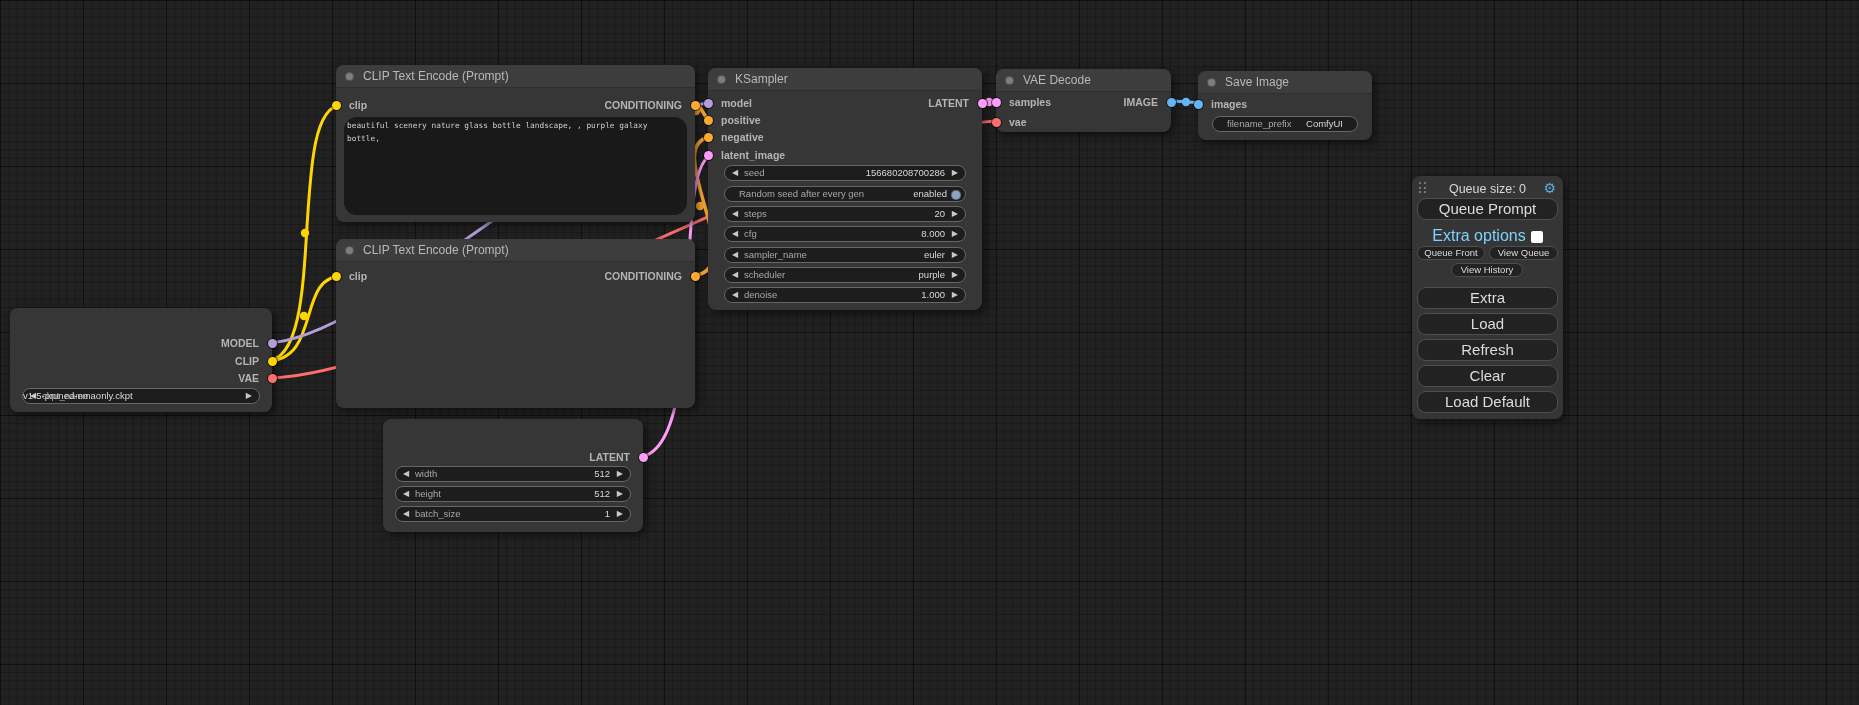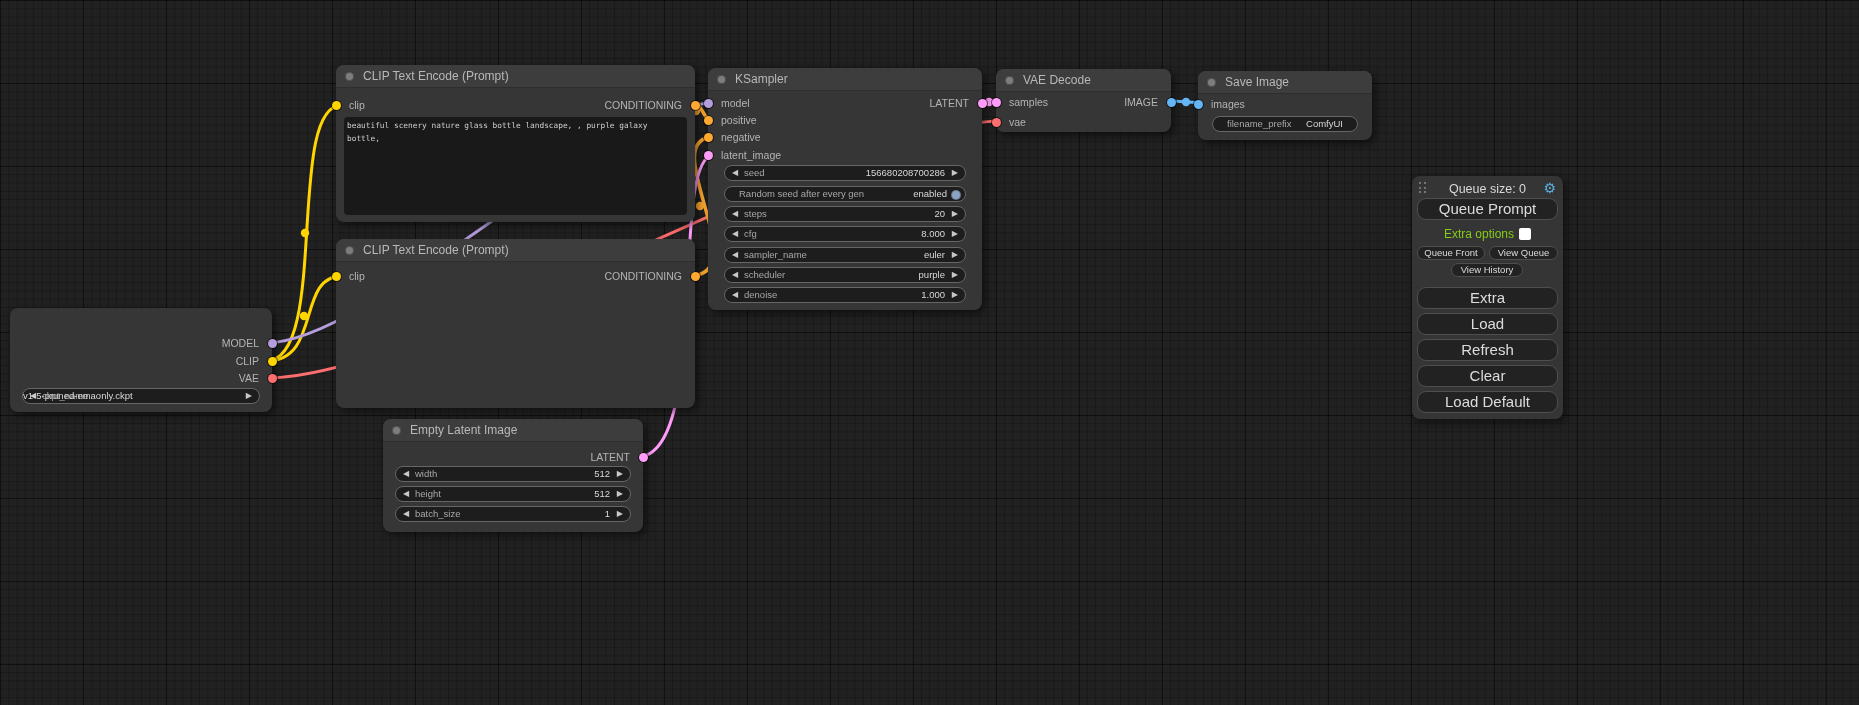--- a/index.html
+++ b/index.html
@@ -24,21 +24,21 @@
     background:#3d3d3d;border-radius:8px 8px 0 0;
     border-bottom:1px solid #2e2e2e;
   }
   .collapse-dot{
     position:absolute;left:9px;top:7px;width:9px;height:9px;border-radius:50%;
     background:#7d7d7d;box-shadow:inset 0 0 0 1px rgba(0,0,0,.35);
   }
   .node-title{
     position:absolute;left:27px;top:4px;font-size:12px;color:#b8b8b8;white-space:nowrap;
   }
-  .row{position:absolute;left:0;right:0;height:16px;}
+  .row{position:absolute;left:0;right:0;height:16px;font-weight:bold;}
   .port{
     position:absolute;top:4px;width:9px;height:9px;border-radius:50%;
     box-shadow:0 0 0 1px rgba(0,0,0,.55);
   }
   .port.in{left:-4px;}
   .port.out{right:-5px;}
   .in-label{position:absolute;left:13px;top:2px;font-size:10.5px;color:#b4b4b4;white-space:nowrap;}
   .out-label{position:absolute;right:13px;top:2px;font-size:10.5px;color:#b4b4b4;white-space:nowrap;}
   .c-model{background:#B39DDB}.c-clip{background:#FFD500}.c-vae{background:#FF6E6E}
   .c-cond{background:#FFA931}.c-latent{background:#FF9CF9}.c-image{background:#64B5F6}
@@ -72,21 +72,21 @@
   .gear{position:absolute;right:7px;top:4px;font-size:14px;color:#58B0DE;line-height:16px;}
   .drag-dots{position:absolute;left:7px;top:6px;width:7px;height:13px;
     display:grid;grid-template-columns:2px 2px;grid-template-rows:2px 2px 2px;gap:2.5px;}
   .drag-dots i{background:#8a8a8a;border-radius:50%;}
   .btn{
     position:absolute;background:#222;border:1px solid #4e4e4e;border-radius:9px;
     color:#dcdcdc;text-align:center;box-sizing:border-box;white-space:nowrap;
   }
   .btn.big{left:5px;width:141px;height:22px;font-size:15px;line-height:20px;}
   .btn.small{height:14px;font-size:9.5px;line-height:12px;border-radius:7px;}
-  .extra-row{position:absolute;left:0;right:0;top:51px;text-align:center;font-size:12px;color:#84cc16;}
+  .extra-row{position:absolute;left:0;right:0;top:51px;text-align:center;font-size:16px;color:#7dd3fc;}
   .checkbox{
     display:inline-block;width:12px;height:12px;background:#fff;border-radius:2px;
     vertical-align:-2px;margin-left:5px;
   }
 </style>
 </head>
 <body>
 
 <div id="app">
 
@@ -133,21 +133,21 @@
     <div class="node-header">
       <span class="collapse-dot"></span>
       <span class="node-title">CLIP Text Encode (Prompt)</span>
     </div>
     <div class="row" style="top:32px">
       <span class="port in c-clip"></span>
       <span class="in-label">clip</span>
       <span class="out-label">CONDITIONING</span>
       <span class="port out c-cond"></span>
     </div>
-    <div class="textbox" style="left:8px;top:52px;width:343px;height:98px;">beautiful scenery nature glass bottle landscape, , purple galaxy bottle,</div>
+    <div class="textbox" style="left:8px;top:52px;width:343px;height:98px;border-radius:13px;">beautiful scenery nature glass bottle landscape, , purple galaxy bottle,</div>
   </div>
 
   <div class="node" style="left:336px;top:239px;width:359px;height:169px;">
     <div class="node-header">
       <span class="collapse-dot"></span>
       <span class="node-title">CLIP Text Encode (Prompt)</span>
     </div>
     <div class="row" style="top:29px">
       <span class="port in c-clip"></span>
       <span class="in-label">clip</span>
@@ -216,24 +216,20 @@
     </div>
     <div class="widget" style="left:16px;top:219px;width:242px;">
       <span class="w-arrow-l">◀</span>
       <span class="w-label">denoise</span>
       <span class="w-value">1.000</span>
       <span class="w-arrow-r">▶</span>
     </div>
   </div>
 
   <div class="node" style="left:383px;top:419px;width:260px;height:113px;">
-    <div class="node-header">
-      <span class="collapse-dot"></span>
-      <span class="node-title">Empty Latent Image</span>
-    </div>
     <div class="row" style="top:30px">
       <span class="out-label">LATENT</span>
       <span class="port out c-latent"></span>
     </div>
     <div class="widget" style="left:12px;top:47px;width:236px;">
       <span class="w-arrow-l">◀</span>
       <span class="w-label">width</span>
       <span class="w-value">512</span>
       <span class="w-arrow-r">▶</span>
     </div>

